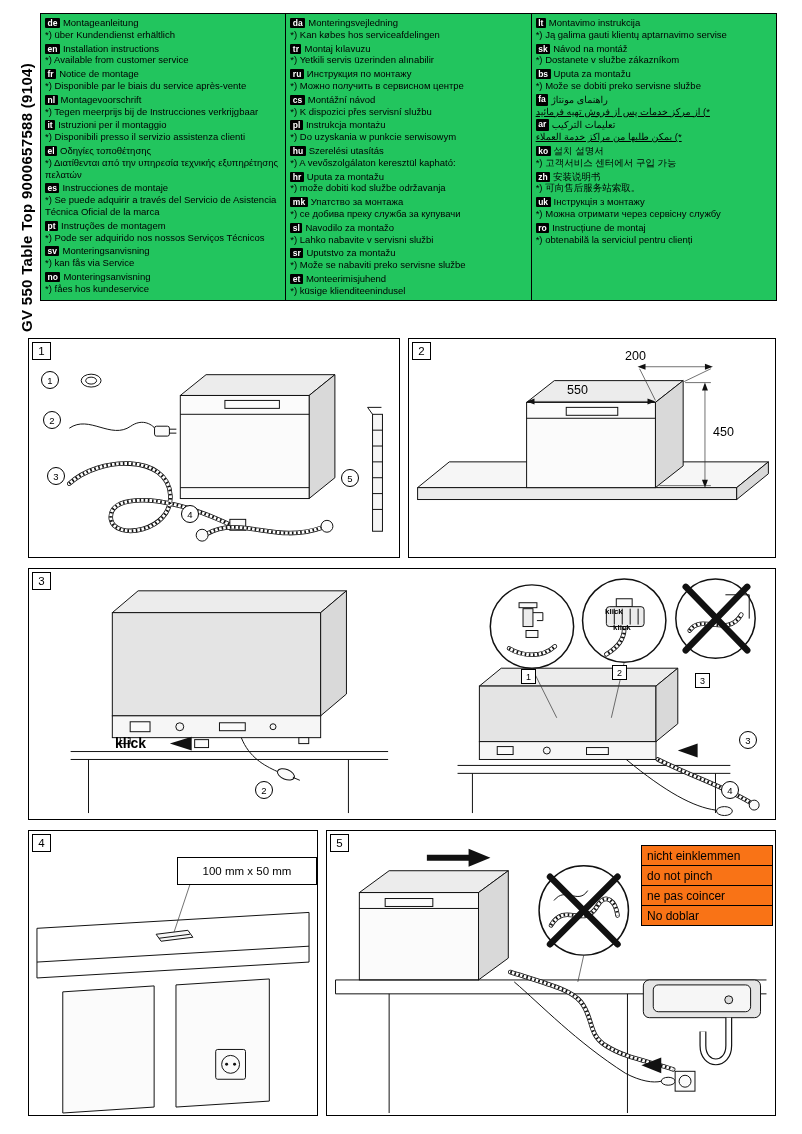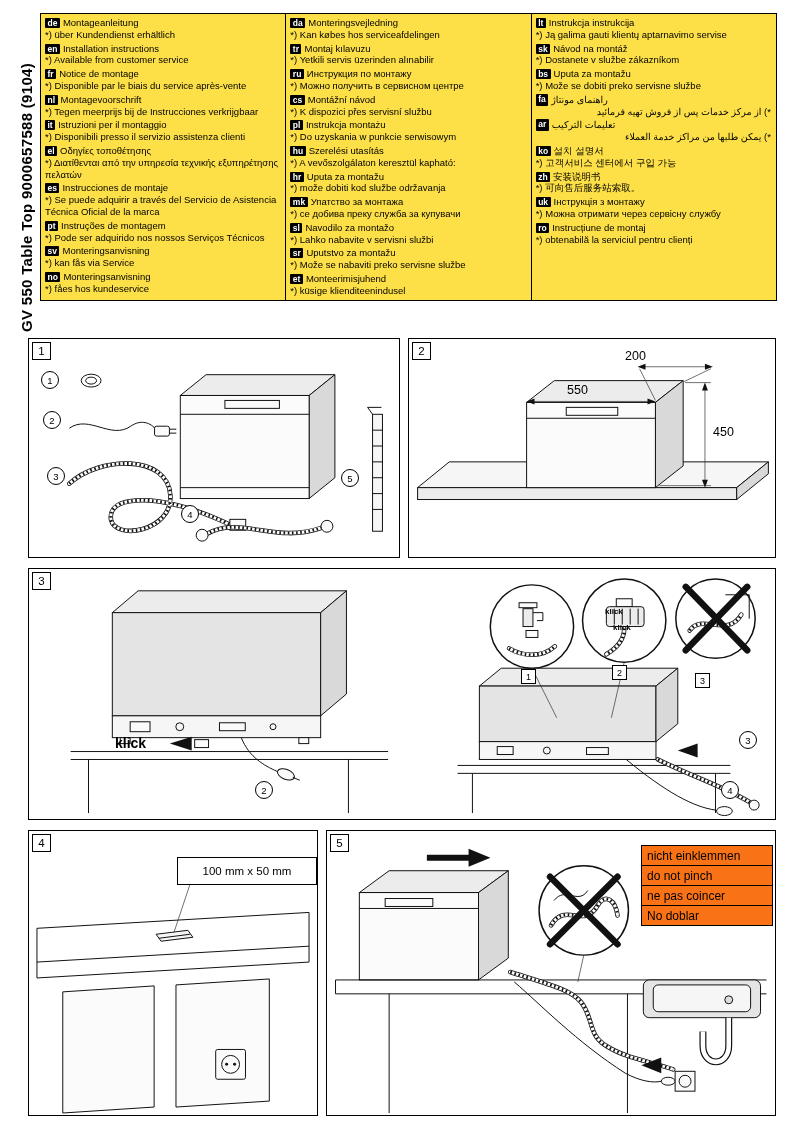--- a/index.html
+++ b/index.html
@@ -6,29 +6,29 @@
   .page { position:relative; width:802px; height:1134px; background:#fff; overflow:hidden;
           font-family:"Liberation Sans", sans-serif; color:#000; }
 
   
   .side-title { position:absolute; left:18px; top:332px; transform-origin:0 0;
                 transform:rotate(-90deg); font-size:15px; font-weight:bold; white-space:nowrap;
                 letter-spacing:.3px; }
 
   
   .lang-box { position:absolute; left:40px; top:13px; width:737px; height:288px;
-              border:1.3px solid #000; display:flex; box-sizing:border-box; background:#fde047; }
+              border:1.3px solid #000; display:flex; box-sizing:border-box; background:#22c55e; }
   .lang-col { flex:1 1 0; padding:3px 5px 0 4px; overflow:hidden; }
   .lang-col + .lang-col { border-left:1px solid #000; }
   .le { margin-bottom:2px; font-size:9.5px; line-height:11.8px; }
   .badge { display:inline-block; background:#000; color:#fff; font-weight:bold; font-size:8.5px;
            line-height:10px; padding:0 2.5px; margin-right:3px; border-radius:1px; }
   .le .l2 { font-size:9.5px; }
   .le.rtl .l1 { display:flex; }
-  .le.rtl .l2 { direction:rtl; text-align:right; }
+  .le.rtl .l2 { direction:rtl; text-align:left;text-decoration:underline; }
 
   
   .panel { position:absolute; border:1.3px solid #000; background:#fff; box-sizing:border-box; }
   .panel svg { position:absolute; inset:0; width:100%; height:100%; }
   .fig-num { position:absolute; top:3px; left:3px; width:17px; height:16px; border:1.2px solid #000;
              font-size:11.5px; display:flex; align-items:center; justify-content:center;
              background:#fff; z-index:6; }
   .co { position:absolute; width:16px; height:16px; border:1px solid #000; border-radius:50%;
         background:#fff; font-size:9.5px; display:flex; align-items:center; justify-content:center; z-index:5; }
   .sq { position:absolute; width:13px; height:13px; border:1px solid #000; background:#fff;
@@ -149,21 +149,21 @@
           <div class="l1"><span class="badge">sr</span><span class="t1">Uputstvo za montažu</span></div>
           <div class="l2">*) Može se nabaviti preko servisne službe</div>
         </div>
         <div class="le">
           <div class="l1"><span class="badge">et</span><span class="t1">Monteerimisjuhend</span></div>
           <div class="l2">*) küsige klienditeenindusel</div>
         </div>
       </div>
     <div class="lang-col">
         <div class="le">
-          <div class="l1"><span class="badge">lt</span><span class="t1">Instrukcja instrukcija</span></div>
+          <div class="l1"><span class="badge">lt</span><span class="t1">Montavimo instrukcija</span></div>
           <div class="l2">*) Ją galima gauti klientų aptarnavimo servise</div>
         </div>
         <div class="le">
           <div class="l1"><span class="badge">sk</span><span class="t1">Návod na montáž</span></div>
           <div class="l2">*) Dostanete v službe zákazníkom</div>
         </div>
         <div class="le">
           <div class="l1"><span class="badge">bs</span><span class="t1">Uputa za montažu</span></div>
           <div class="l2">*) Može se dobiti preko servisne službe</div>
         </div>

